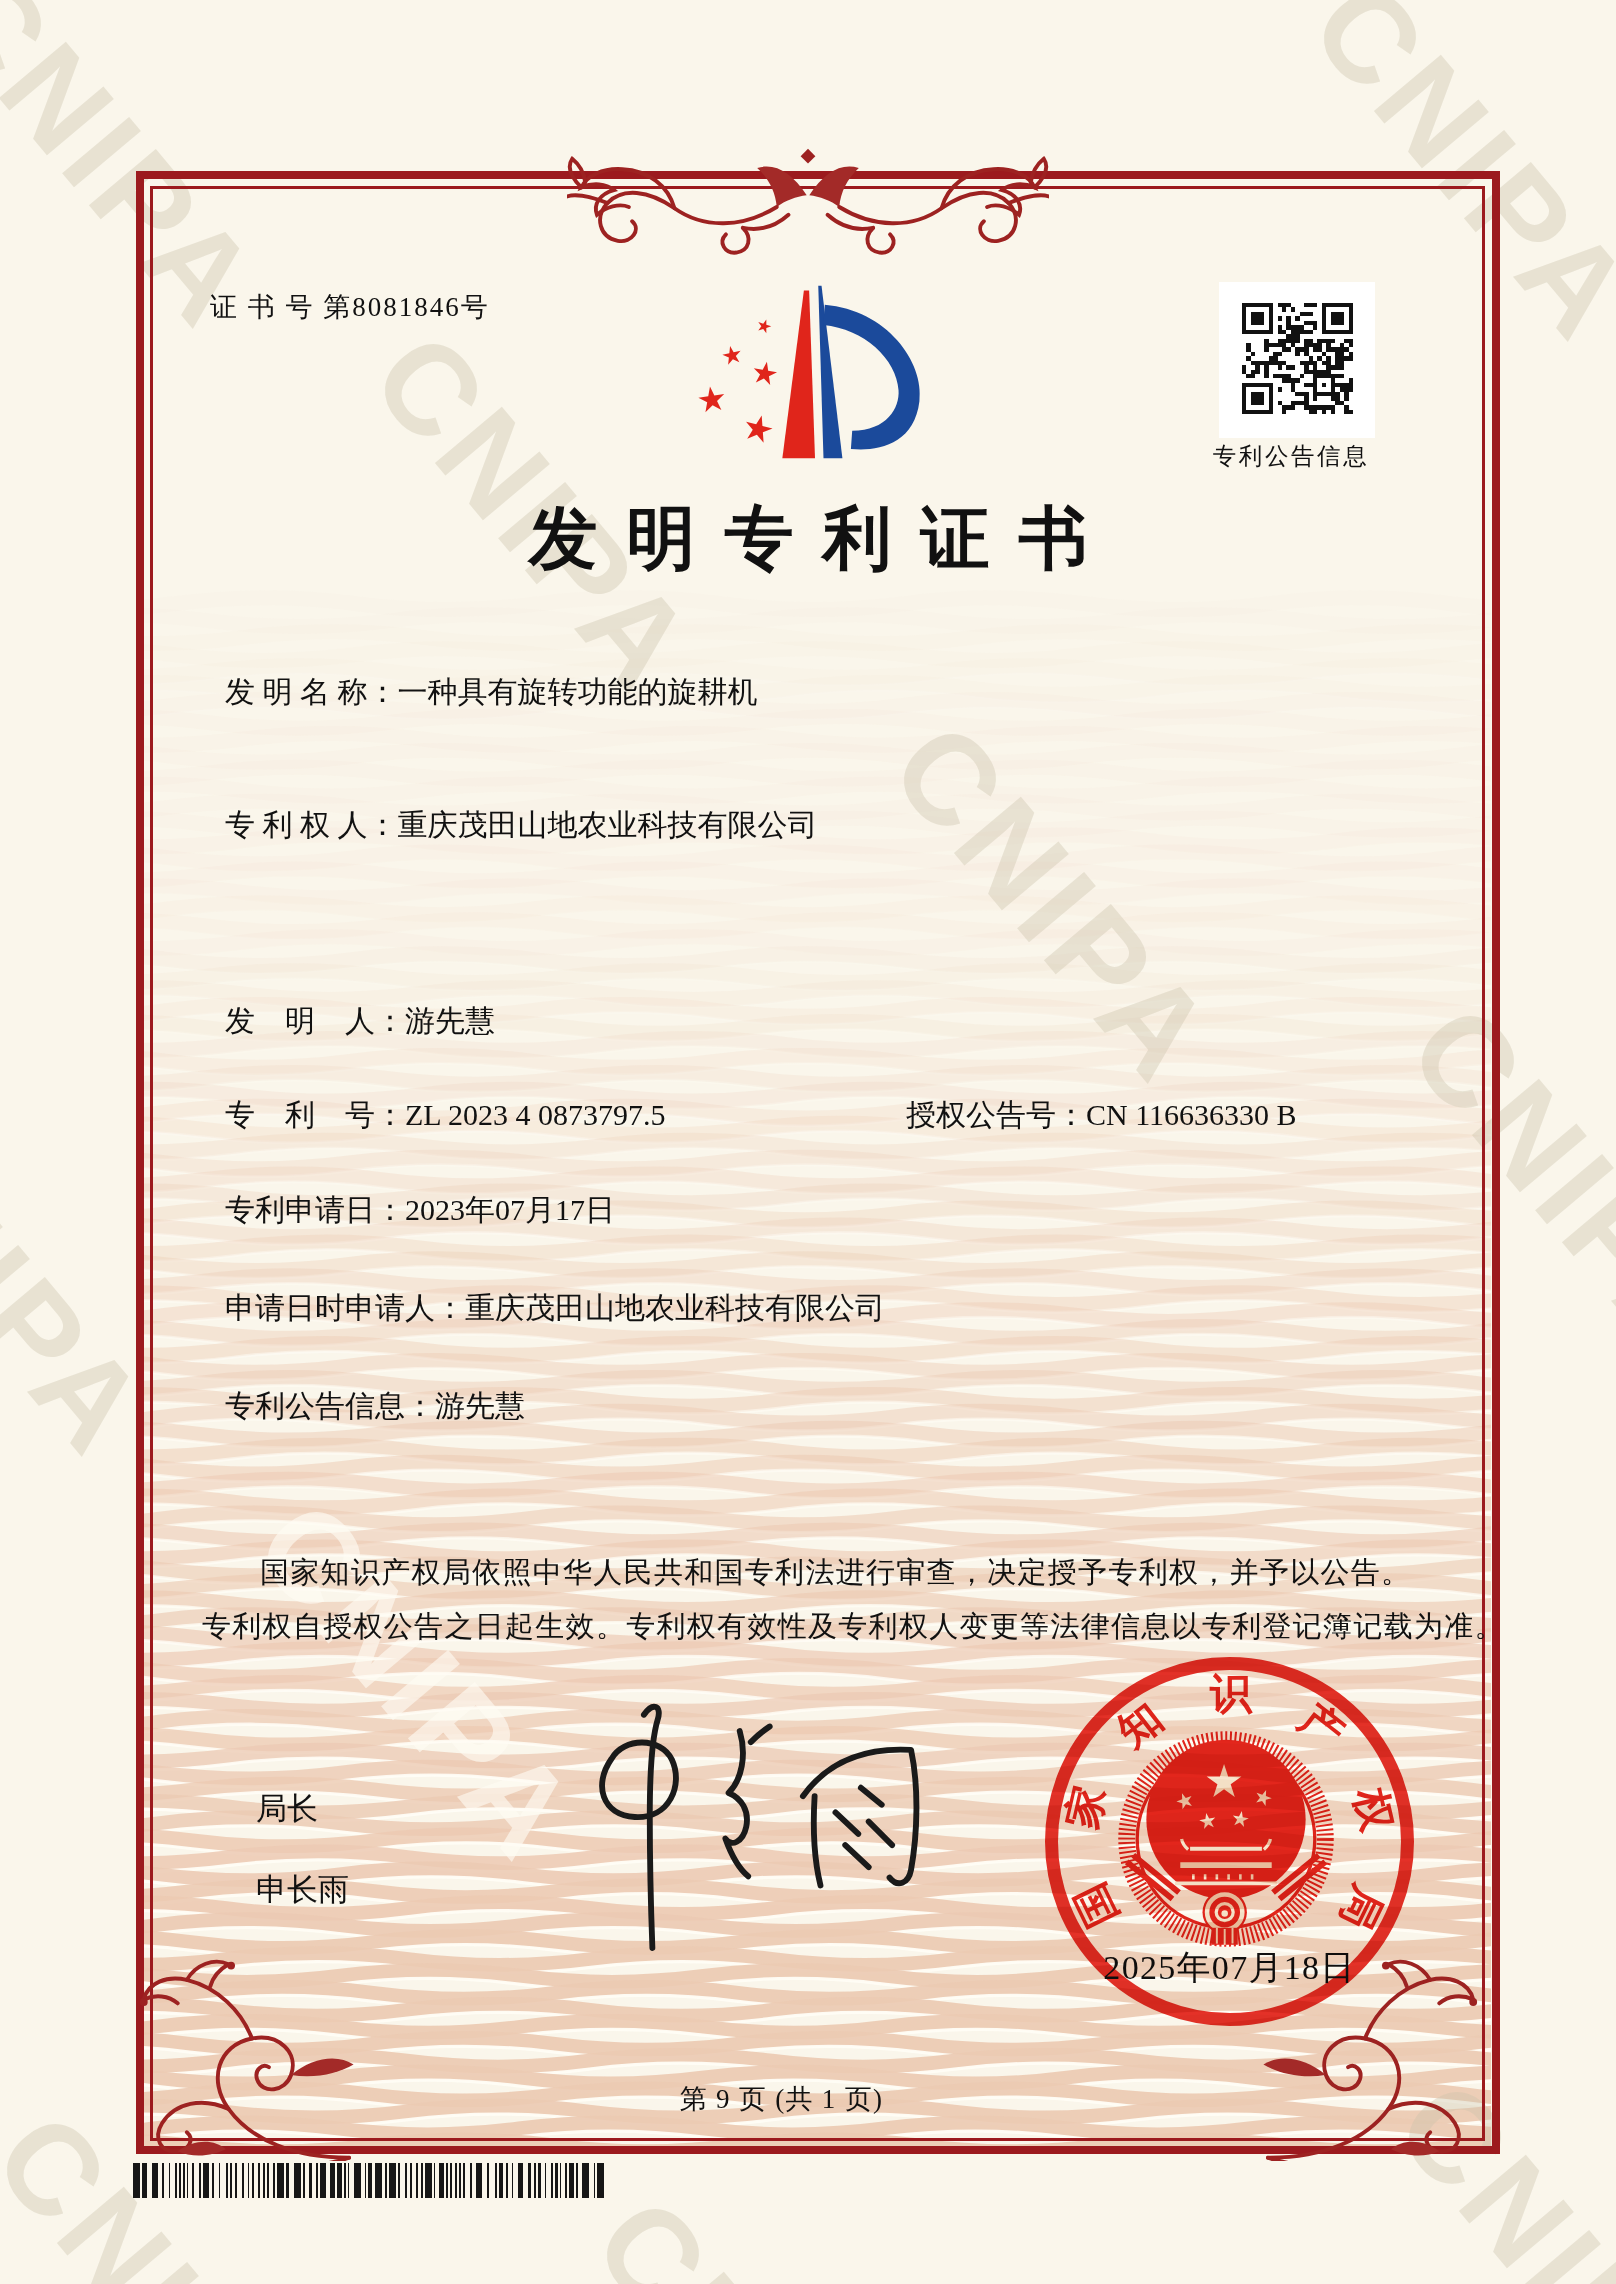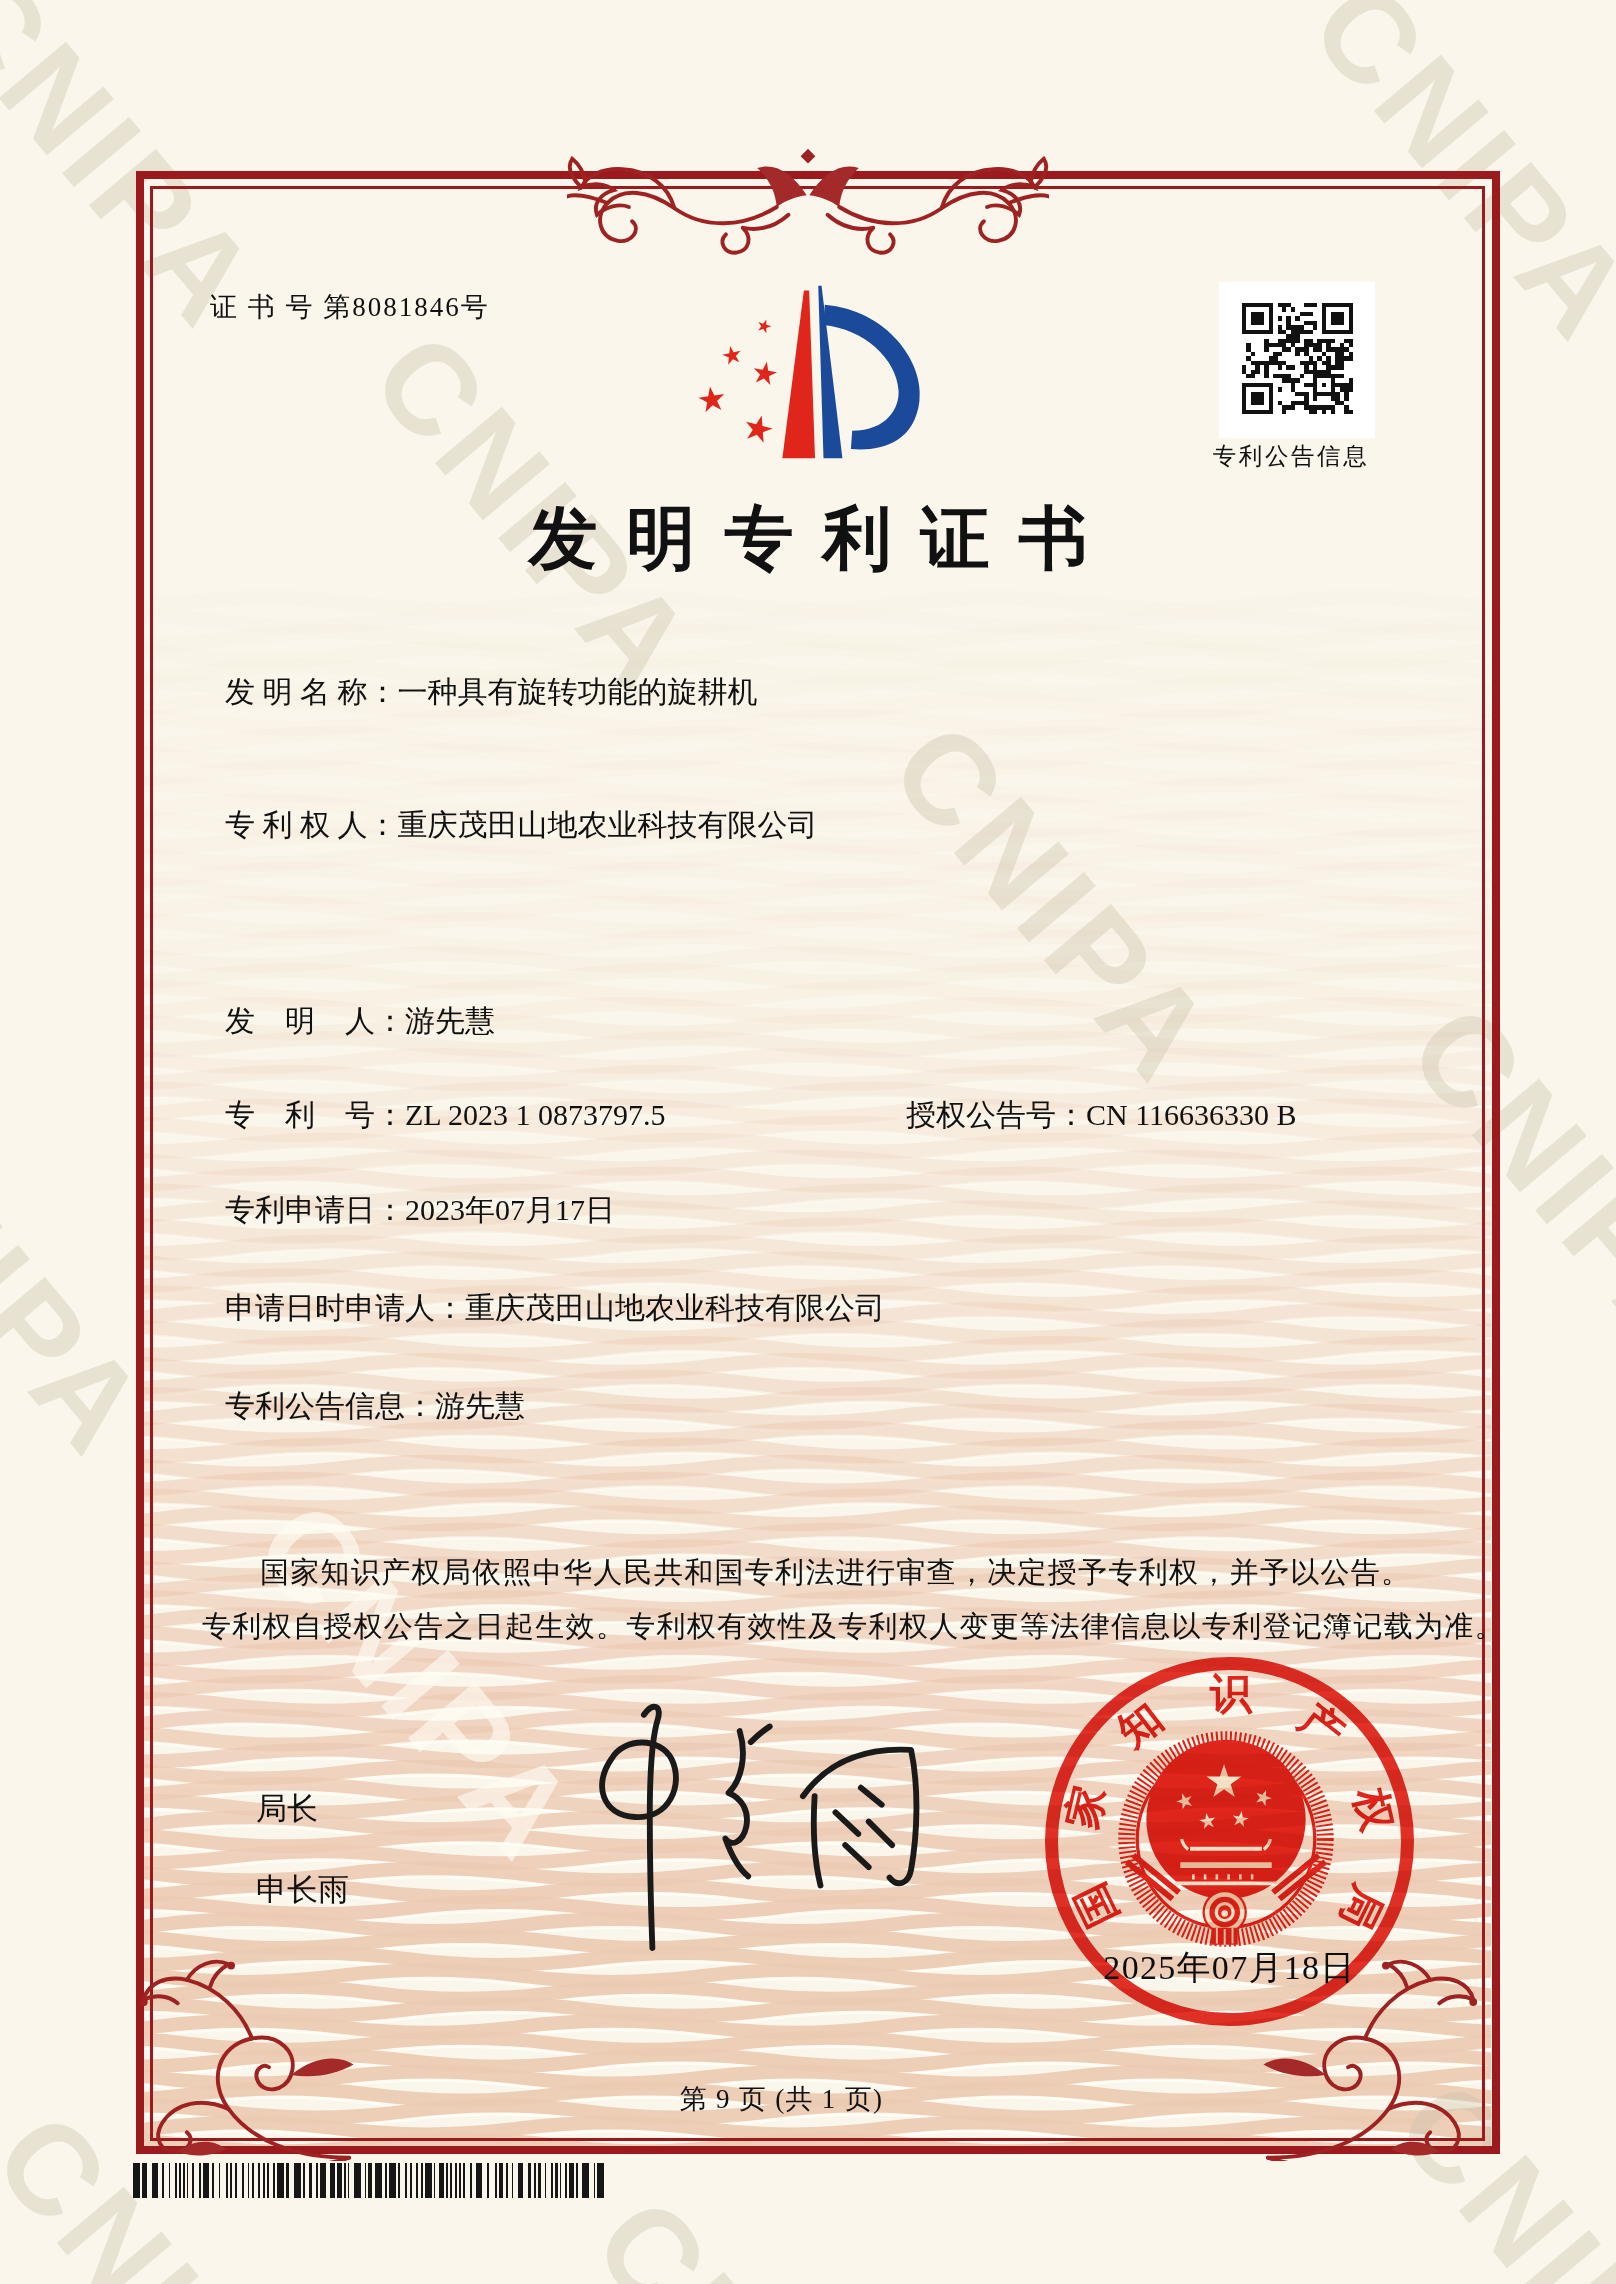--- a/index.html
+++ b/index.html
@@ -647,21 +647,21 @@
   <div class="row" style="left:225px;top:672px">
     <span class="lbl">发 明 名 称：</span><span class="val">一种具有旋转功能的旋耕机</span>
   </div>
   <div class="row" style="left:225px;top:805px">
     <span class="lbl">专 利 权 人：</span><span class="val">重庆茂田山地农业科技有限公司</span>
   </div>
   <div class="row" style="left:225px;top:1001px">
     <span class="lbl">发　明　人：</span><span class="val">游先慧</span>
   </div>
   <div class="row" style="left:225px;top:1095px">
-    <span class="lbl">专　利　号：</span><span class="val">ZL 2023 1 0873797.5</span>
+    <span class="lbl">专　利　号：</span><span class="val">ZL 2023 4 0873797.5</span>
   </div>
   <div class="row" style="left:906px;top:1095px">
     <span class="lbl">授权公告号：</span><span class="val">CN 116636330 B</span>
   </div>
   <div class="row" style="left:225px;top:1190px">
     <span class="lbl">专利申请日：</span><span class="val">2023年07月17日</span>
   </div>
   <div class="row" style="left:225px;top:1288px">
     <span class="lbl">申请日时申请人：</span><span class="val">重庆茂田山地农业科技有限公司</span>
   </div>

